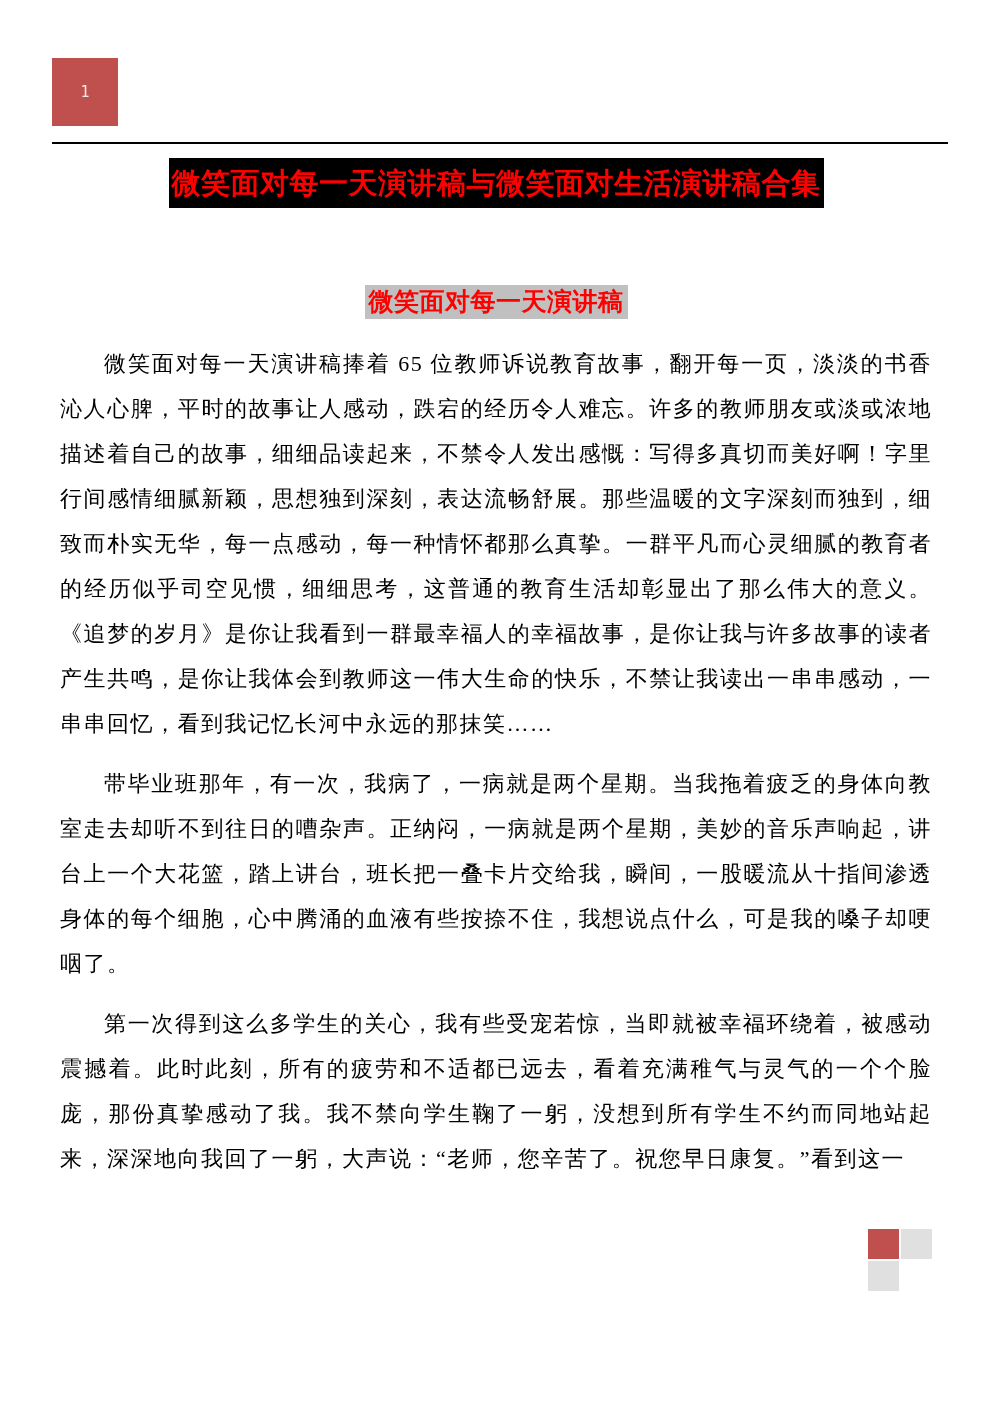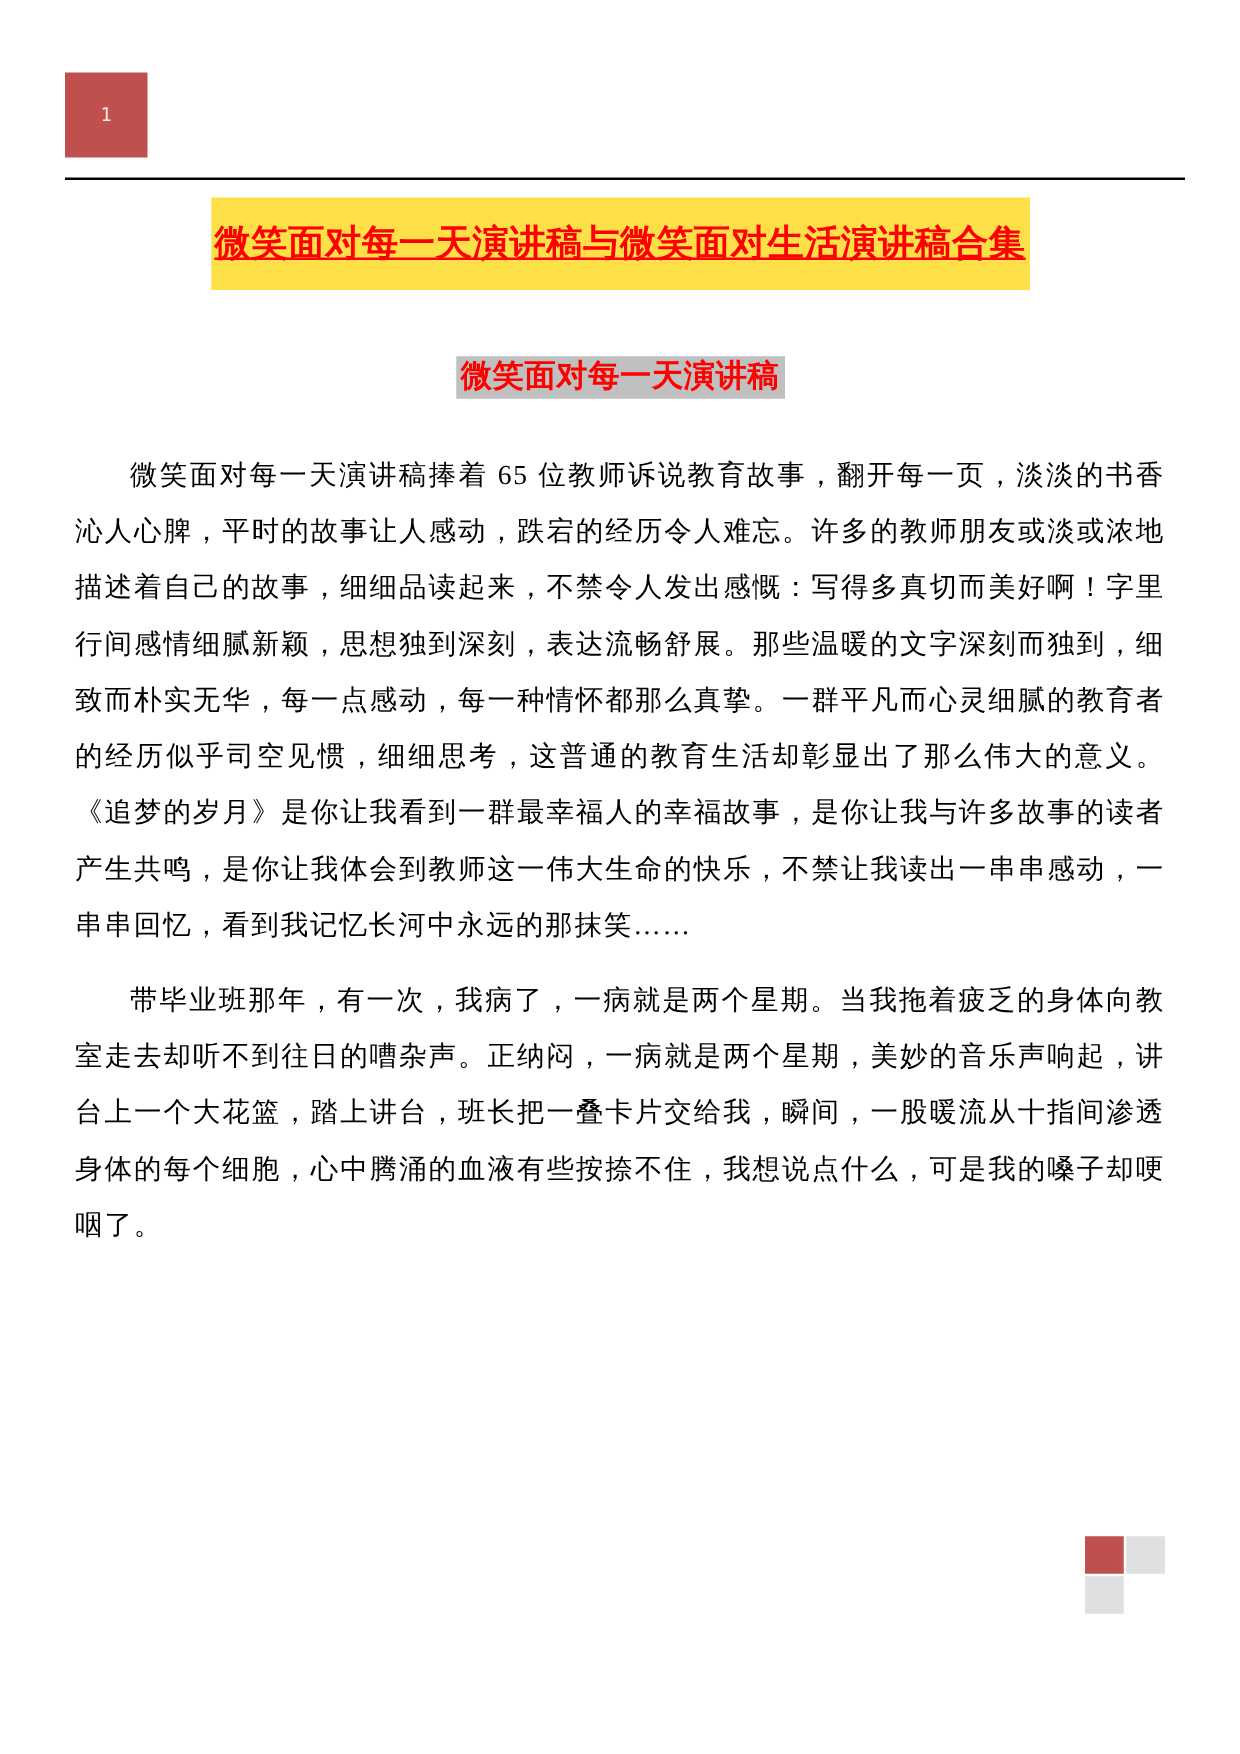--- a/index.html
+++ b/index.html
@@ -40,28 +40,27 @@
   }
   .title-row {
     position: absolute;
     left: 0;
     top: 158px;
     width: 100%;
     text-align: center;
   }
   .doc-title {
     display: inline-block;
-    background: #fde047;
+    background: #000000;
     color: #ff0000;
     font-weight: bold;
     font-size: 29px;
     line-height: 42px;
-    padding: 16px 3px;
+    padding: 4px 3px;
     letter-spacing: 0.5px;
-    text-decoration: underline;
   }
   .subtitle-row {
     position: absolute;
     left: 0;
     top: 264px;
     width: 100%;
     text-align: center;
     margin-top: 21px;
   }
   .doc-subtitle {
@@ -70,21 +69,21 @@
     color: #ff0000;
     font-weight: bold;
     font-size: 25px;
     line-height: 34px;
     padding: 0 4px;
     letter-spacing: 0.5px;
   }
   .doc-body {
     position: absolute;
     left: 60px;
-    top: 357px;
+    top: 341px;
     width: 872px;
   }
   .doc-body p {
     margin: 0 0 15px 0;
     font-size: 22px;
     line-height: 45px;
     letter-spacing: 1.5px;
     text-align: justify;
     text-indent: 2em;
   }
@@ -117,20 +116,21 @@
     <span class="doc-title">微笑面对每一天演讲稿与微笑面对生活演讲稿合集</span>
   </div>
 
   <div class="subtitle-row">
     <span class="doc-subtitle">微笑面对每一天演讲稿</span>
   </div>
 
   <div class="doc-body">
     <p>微笑面对每一天演讲稿捧着 65 位教师诉说教育故事，翻开每一页，淡淡的书香沁人心脾，平时的故事让人感动，跌宕的经历令人难忘。许多的教师朋友或淡或浓地描述着自己的故事，细细品读起来，不禁令人发出感慨：写得多真切而美好啊！字里行间感情细腻新颖，思想独到深刻，表达流畅舒展。那些温暖的文字深刻而独到，细致而朴实无华，每一点感动，每一种情怀都那么真挚。一群平凡而心灵细腻的教育者的经历似乎司空见惯，细细思考，这普通的教育生活却彰显出了那么伟大的意义。《追梦的岁月》是你让我看到一群最幸福人的幸福故事，是你让我与许多故事的读者产生共鸣，是你让我体会到教师这一伟大生命的快乐，不禁让我读出一串串感动，一串串回忆，看到我记忆长河中永远的那抹笑……</p>
     <p>带毕业班那年，有一次，我病了，一病就是两个星期。当我拖着疲乏的身体向教室走去却听不到往日的嘈杂声。正纳闷，一病就是两个星期，美妙的音乐声响起，讲台上一个大花篮，踏上讲台，班长把一叠卡片交给我，瞬间，一股暖流从十指间渗透身体的每个细胞，心中腾涌的血液有些按捺不住，我想说点什么，可是我的嗓子却哽咽了。</p>
+    <p>第一次得到这么多学生的关心，我有些受宠若惊，当即就被幸福环绕着，被感动震撼着。此时此刻，所有的疲劳和不适都已远去，看着充满稚气与灵气的一个个脸庞，那份真挚感动了我。我不禁向学生鞠了一躬，没想到所有学生不约而同地站起来，深深地向我回了一躬，大声说：“老师，您辛苦了。祝您早日康复。”看到这一</p>
   </div>
 
   <div class="corner-decoration">
     <div class="sq red-sq"></div>
     <div class="sq gray-right"></div>
     <div class="sq gray-below"></div>
   </div>
 
 </div>
 

